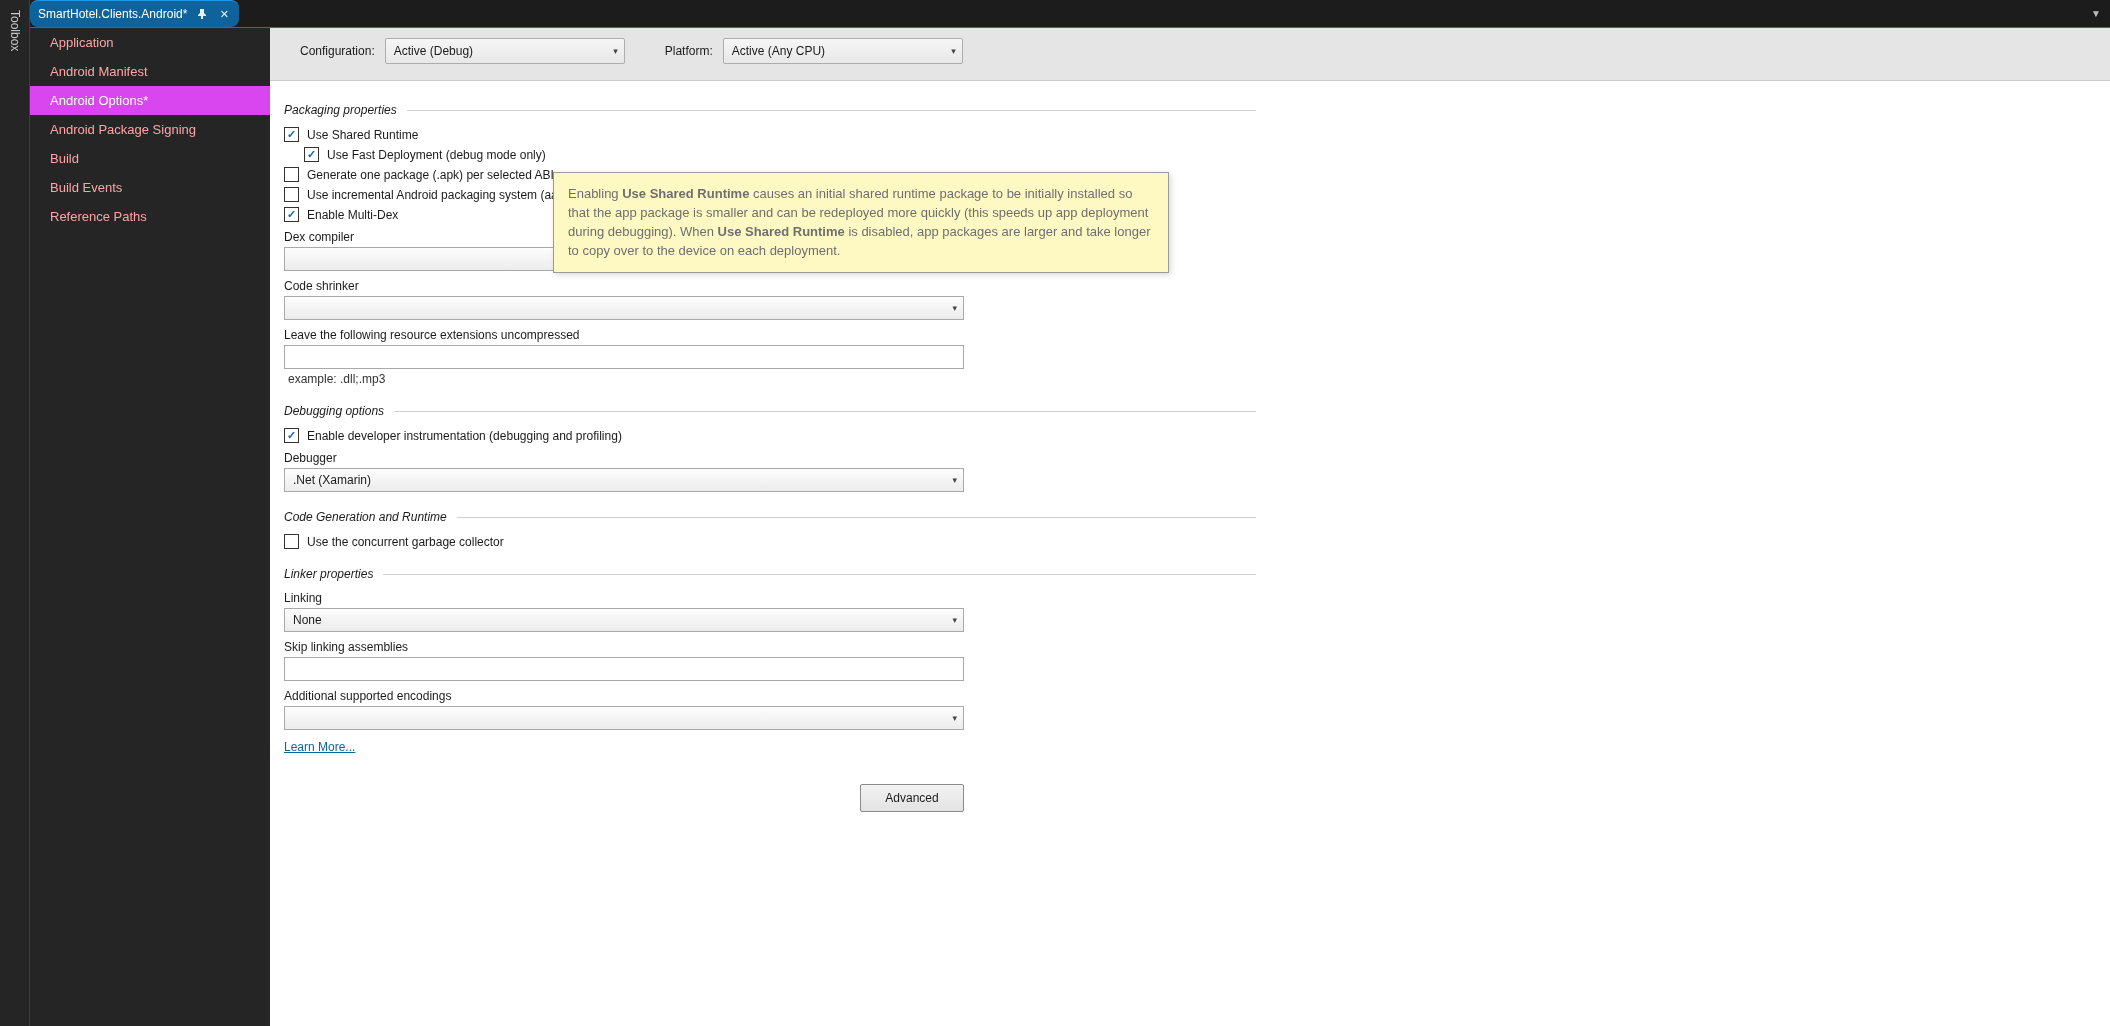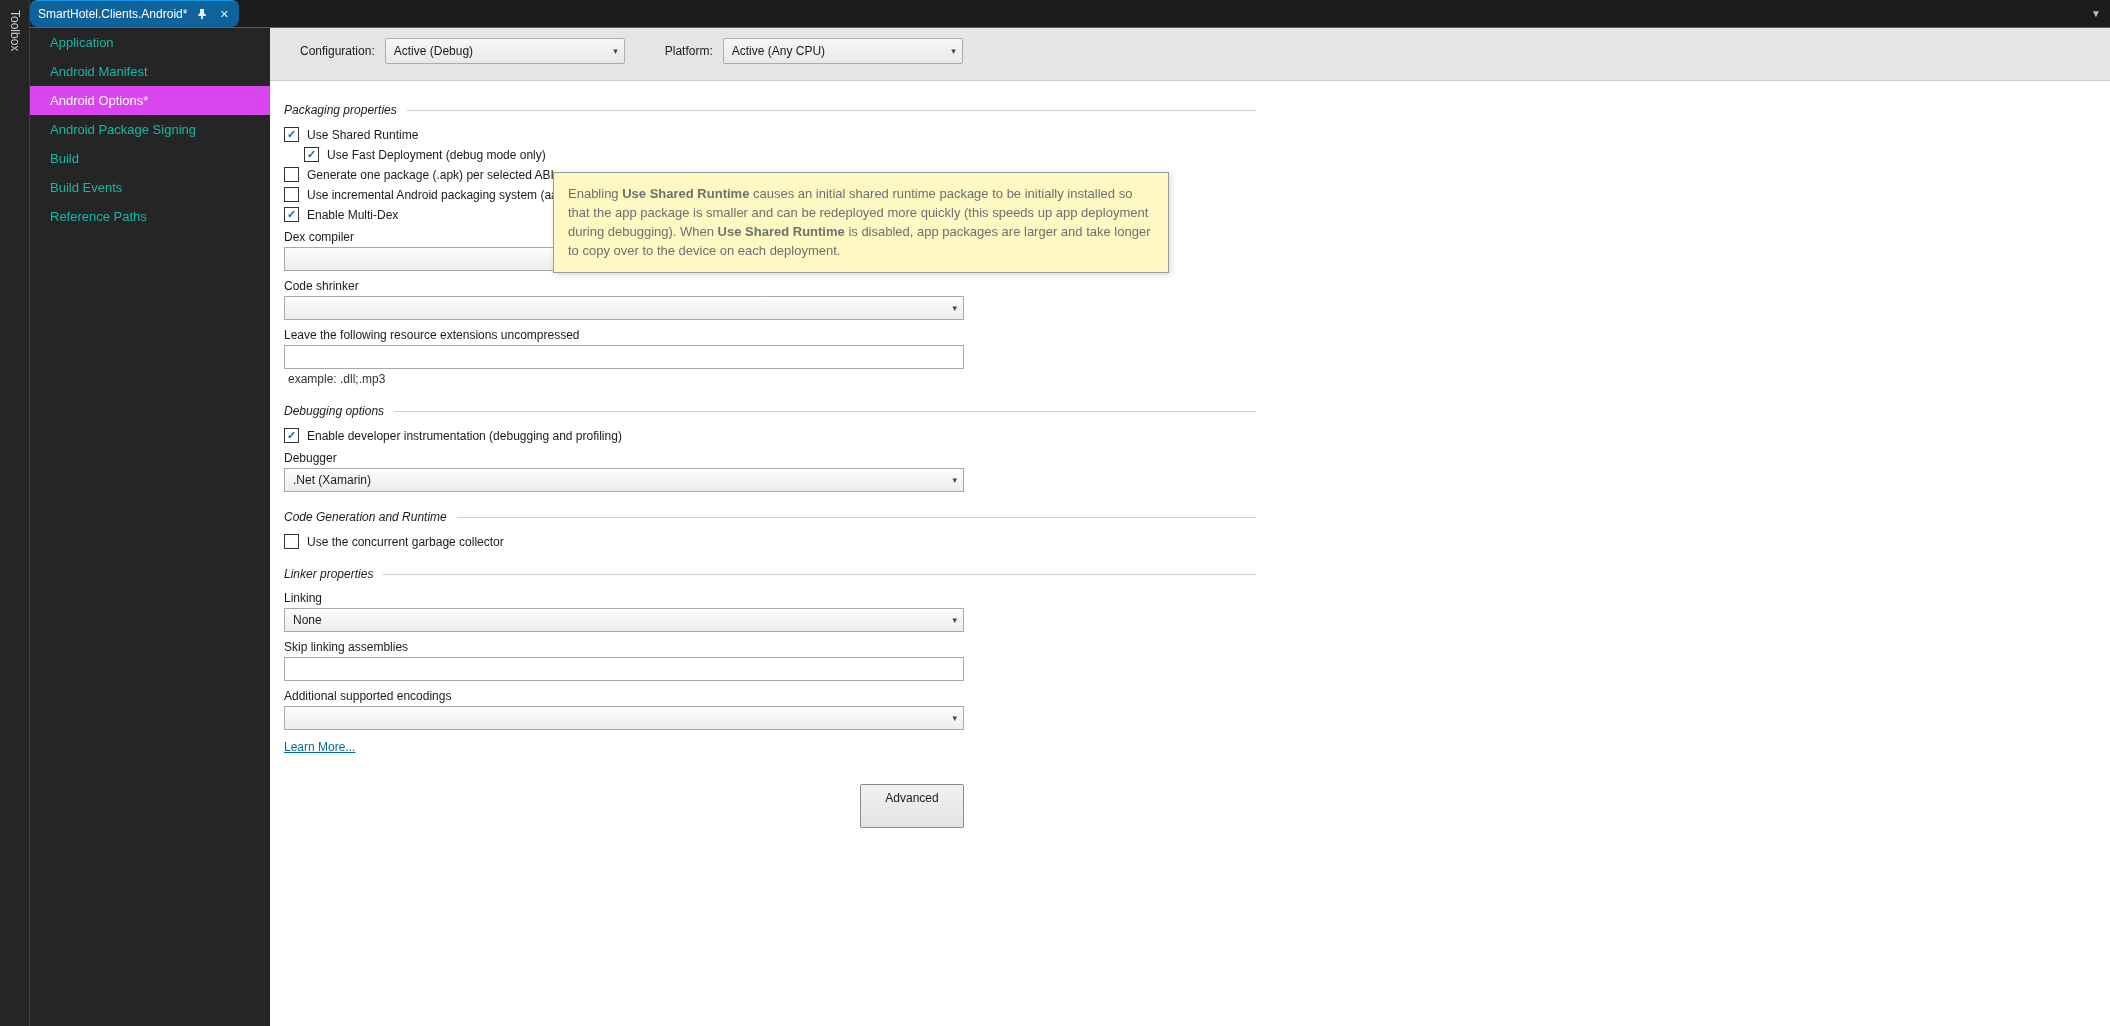--- a/index.html
+++ b/index.html
@@ -62,21 +62,21 @@
   
   .sidebar {
     position: absolute;
     left: 30px; top: 28px;
     width: 240px;
     bottom: 0;
     background: #252526;
   }
   .side-item {
     padding: 7px 20px;
-    color: #14b8a6;
+    color: #fca5a5;
     font-size: 13px;
     cursor: default;
     white-space: nowrap;
   }
   .side-item.selected {
     background: #d946ef;
     color: #ffffff;
     position: relative;
   }
   .side-item.selected::after {
@@ -157,21 +157,21 @@
   .textinput { background:#ffffff; padding: 0 6px;}
   .dropdown .caret, .vs-select .caret {
     position:absolute; right:6px; top:50%; transform:translateY(-50%);
     font-size:9px; color:#444;
   }
   .hint { color:#333; margin-top:3px; font-size:12px; padding-left:4px;}
   .link { color:#0369a1; text-decoration: underline; cursor:pointer; margin-top:10px; display:inline-block;}
   .adv-btn {
     display:block;
     margin: 30px 0 0 576px;
-    width: 104px; height: 44px;
+    width: 104px; height: 28px;
     background: linear-gradient(#f2f2f2,#e3e3e3);
     border:1px solid #8a8a8a;
     border-radius:2px;
     font-size:12px;
     text-align:center;
     line-height:26px;
   }
   
   .tooltip {
     position: absolute;

